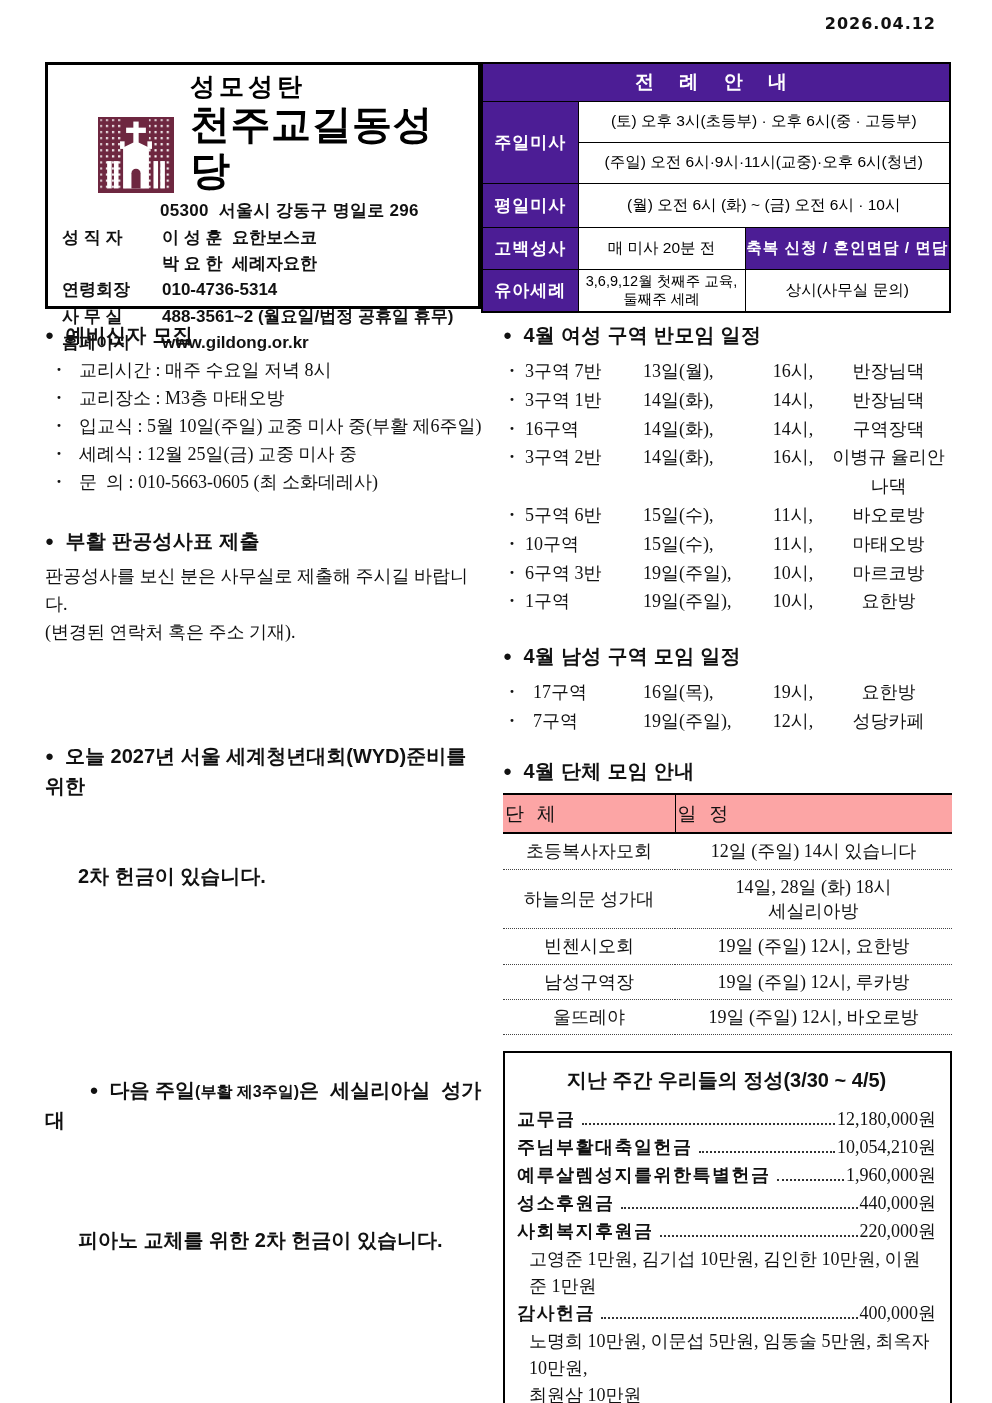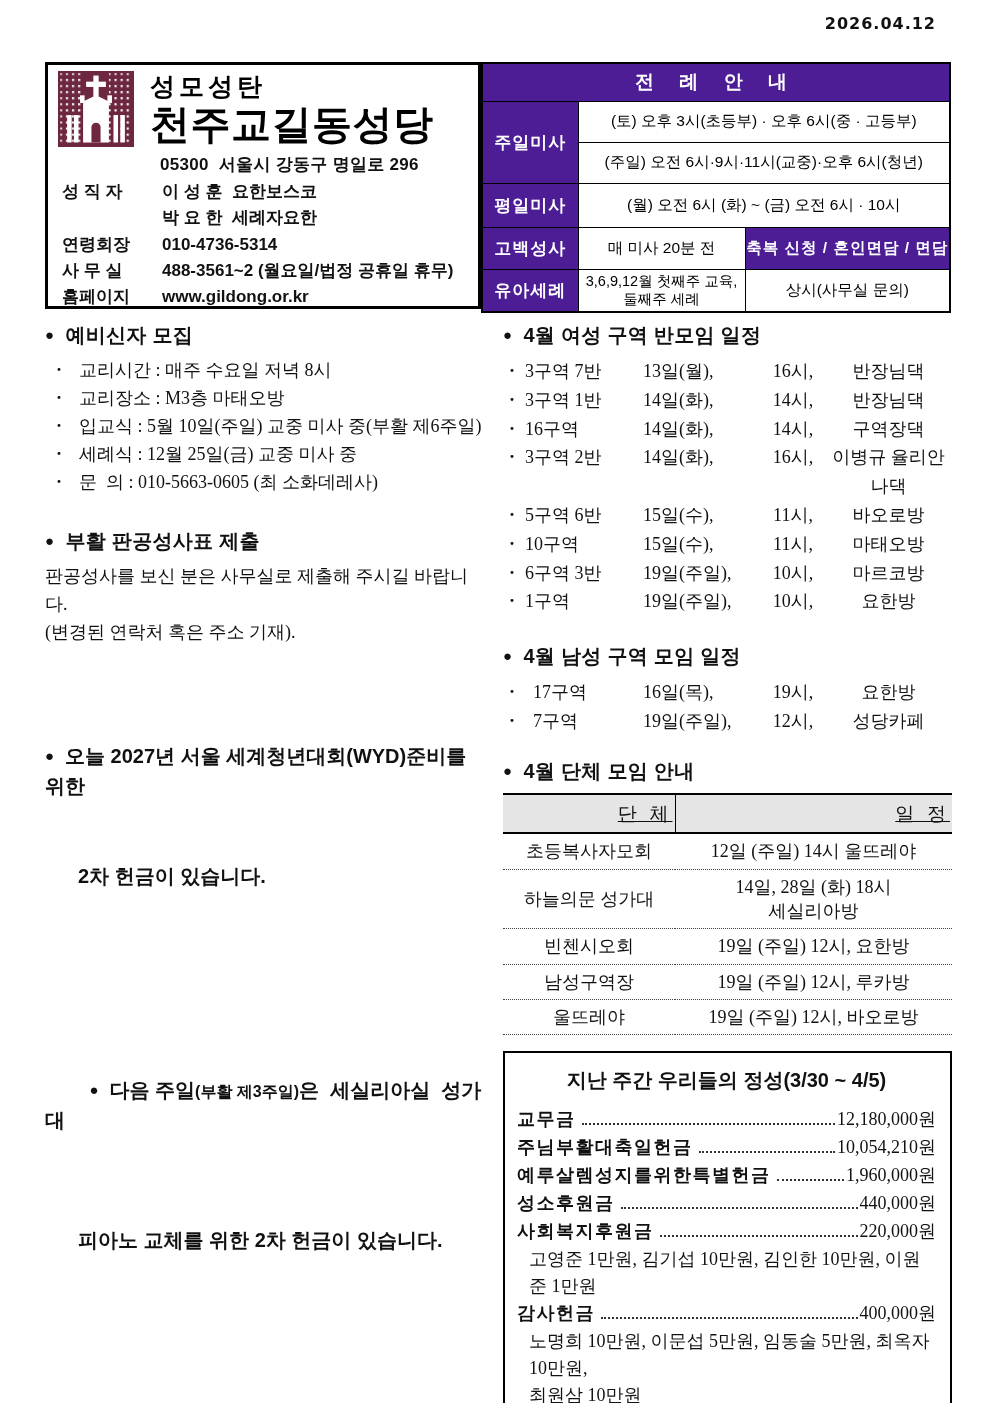--- a/index.html
+++ b/index.html
@@ -8,21 +8,21 @@
     width: 992px; height: 1403px; position: relative; overflow: hidden;
     font-family: "Liberation Serif", serif; color: #111;
   }
   .date {
     position: absolute; top: 14px; right: 56px;
     font-family: "DejaVu Sans", sans-serif; font-size: 16px; font-weight: bold; letter-spacing: 1px;
   }
   
   .header { position: absolute; top: 62px; left: 45px; right: 41px; display: flex; height: 247px; }
   .left-box { width: 436px; border: 3px solid #000; padding: 6px 8px 4px 10px; }
-  .brand { display: flex; align-items: center; }
+  .brand { display: flex; align-items: flex-end; margin-left: 40px; }
   .logo { width: 76px; height: 76px; flex: 0 0 76px; }
   .brand-text { margin-left: 16px; font-family: "Liberation Sans", sans-serif; font-weight: bold; color:#000; }
   .brand-sub { font-size: 25px; letter-spacing: 4px; line-height: 1.1; margin-top: 2px; }
   .brand-title { font-size: 40px; letter-spacing: 0.5px; line-height: 1.15; }
   .addr {
     font-family: "Liberation Sans", sans-serif; font-weight: bold; font-size: 17px;
     margin: 6px 0 3px 102px; letter-spacing: 0.3px; white-space: pre-wrap;
   }
   .info-line { display: flex; font-family: "Liberation Sans", sans-serif; font-weight: bold; font-size: 17px; line-height: 1.55; }
   .info-label { width: 100px; margin-left: 4px; white-space: pre-wrap; flex: 0 0 100px; }
@@ -56,21 +56,21 @@
   .small-inline { font-size: 16px; }
   
   .mrow { display: grid; grid-template-columns: 140px 118px 64px 1fr; font-size: 18px; line-height: 1.6; }
   .mname { padding-left: 22px; position: relative; white-space: pre-wrap; }
   .mname::before { content: "·"; position: absolute; left: 6px; font-weight: bold; }
   .mdate { white-space: pre-wrap; }
   .mtime { text-align: center; }
   .mplace { text-align: center; white-space: pre-wrap; }
   
   .groups { width: 100%; border-collapse: collapse; border-top: 2px solid #000; border-bottom: 1.6px dotted #444; margin-top: 8px; }
-  .groups .gh { background: #e5e5e5; font-size: 19px; padding: 6px 2px; text-align: right; border-bottom: 2px solid #000; font-weight: normal; letter-spacing: 4px; text-decoration: underline; }
+  .groups .gh { background: #fca5a5; font-size: 19px; padding: 6px 2px; text-align: left; border-bottom: 2px solid #000; font-weight: normal; letter-spacing: 4px; }
   .groups .gh1 { width: 172px; border-right: 1.5px solid #000; }
   .groups td { text-align: center; font-size: 18px; padding: 5px 2px; line-height: 1.35; }
   .groups tr.gsep td { border-top: 1.6px dotted #444; }
   
   .obox { border: 2.5px solid #000; margin-top: 16px; padding: 10px 14px 12px 12px; }
   .otitle { text-align: center; font-family: "Liberation Sans", sans-serif; font-weight: bold; font-size: 20px; margin: 4px 0 12px; white-space: pre-wrap; }
   .orow { display: flex; align-items: baseline; font-size: 18px; line-height: 1.55; }
   .olabel { font-family: "Liberation Sans", sans-serif; font-weight: bold; letter-spacing: 1.5px; white-space: pre-wrap; }
   .oleader { flex: 1; border-bottom: 2px dotted #333; margin: 0 2px 4px 6px; min-width: 20px; }
   .oamount { white-space: pre-wrap; }
@@ -278,21 +278,21 @@
     <div>
       <div class="sec-h" style="margin-top:22px">4월 단체 모임 안내</div>
       <table class="groups">
         <tbody>
             <tr>
           <td class="gh gh1">단 체</td>
           <td class="gh">일 정</td>
         </tr>
         <tr>
           <td>초등복사자모회</td>
-          <td>12일 (주일) 14시 울뜨레야</td>
+          <td>12일 (주일) 14시 있습니다</td>
         </tr>
         <tr class="gsep">
           <td>하늘의문 성가대</td>
           <td>
             <div>14일, 28일 (화) 18시</div>
             <div>세실리아방</div>
           </td>
         </tr>
         <tr class="gsep">
           <td>빈첸시오회</td>

